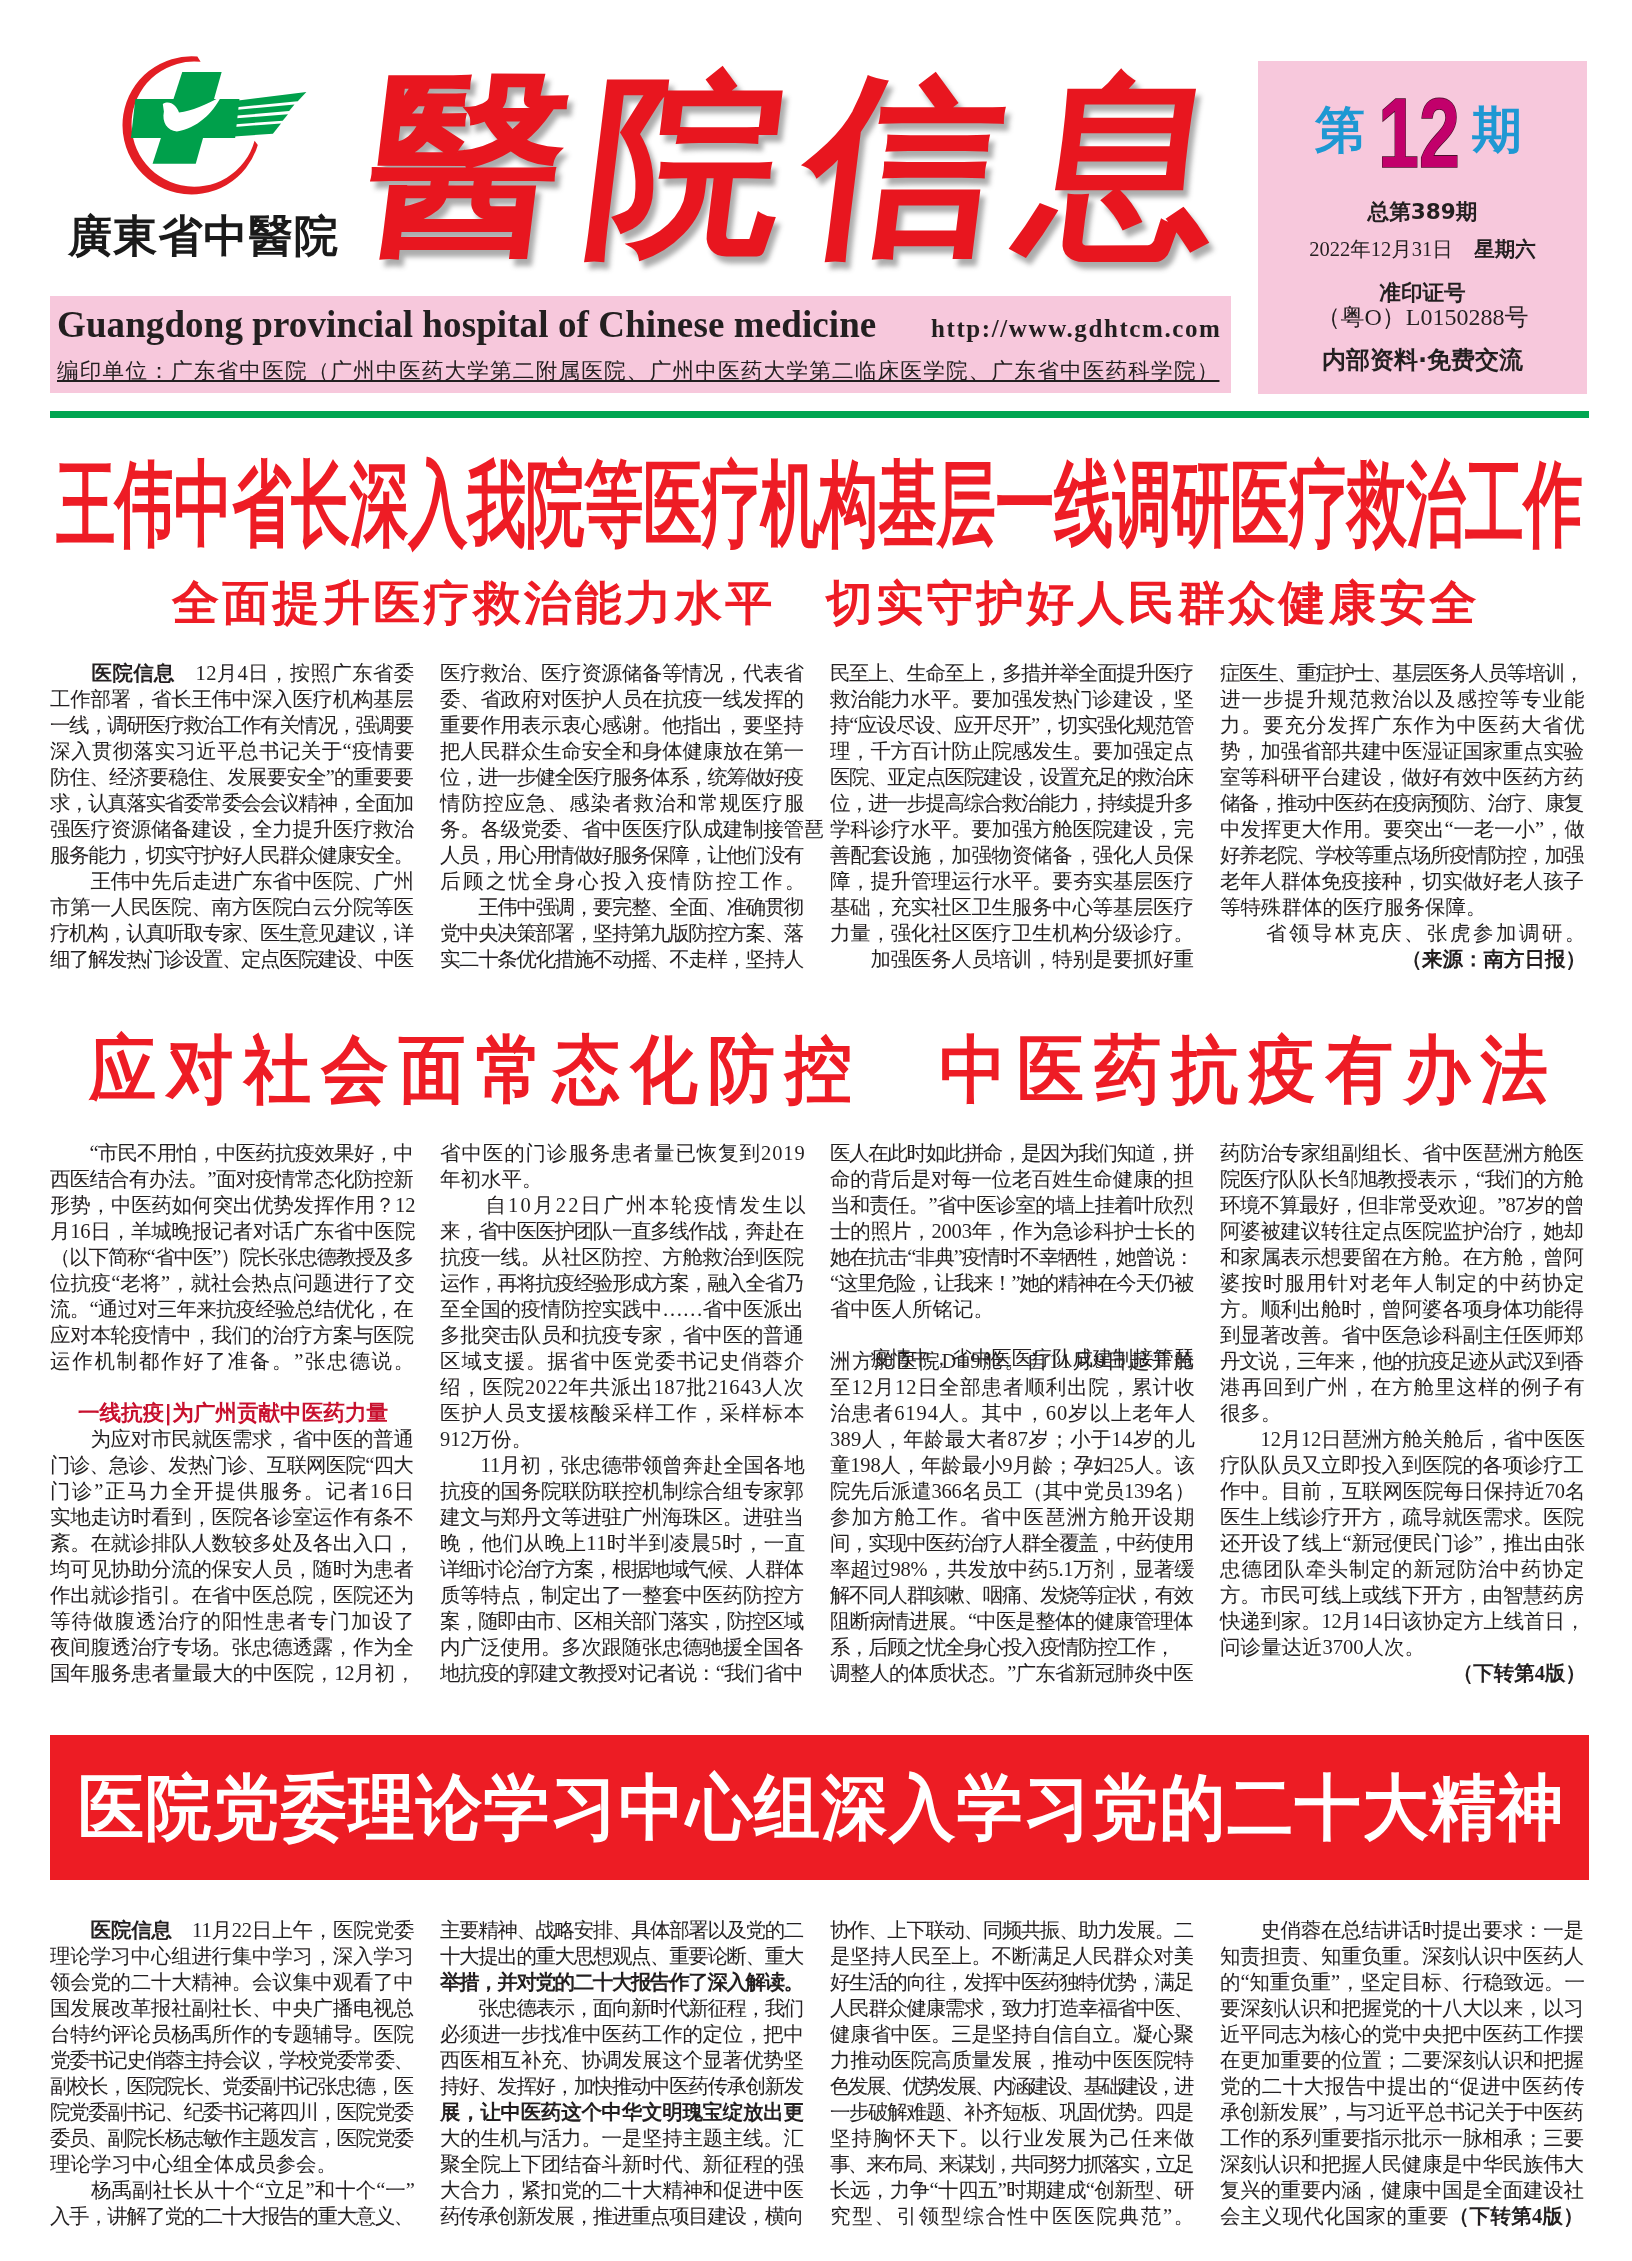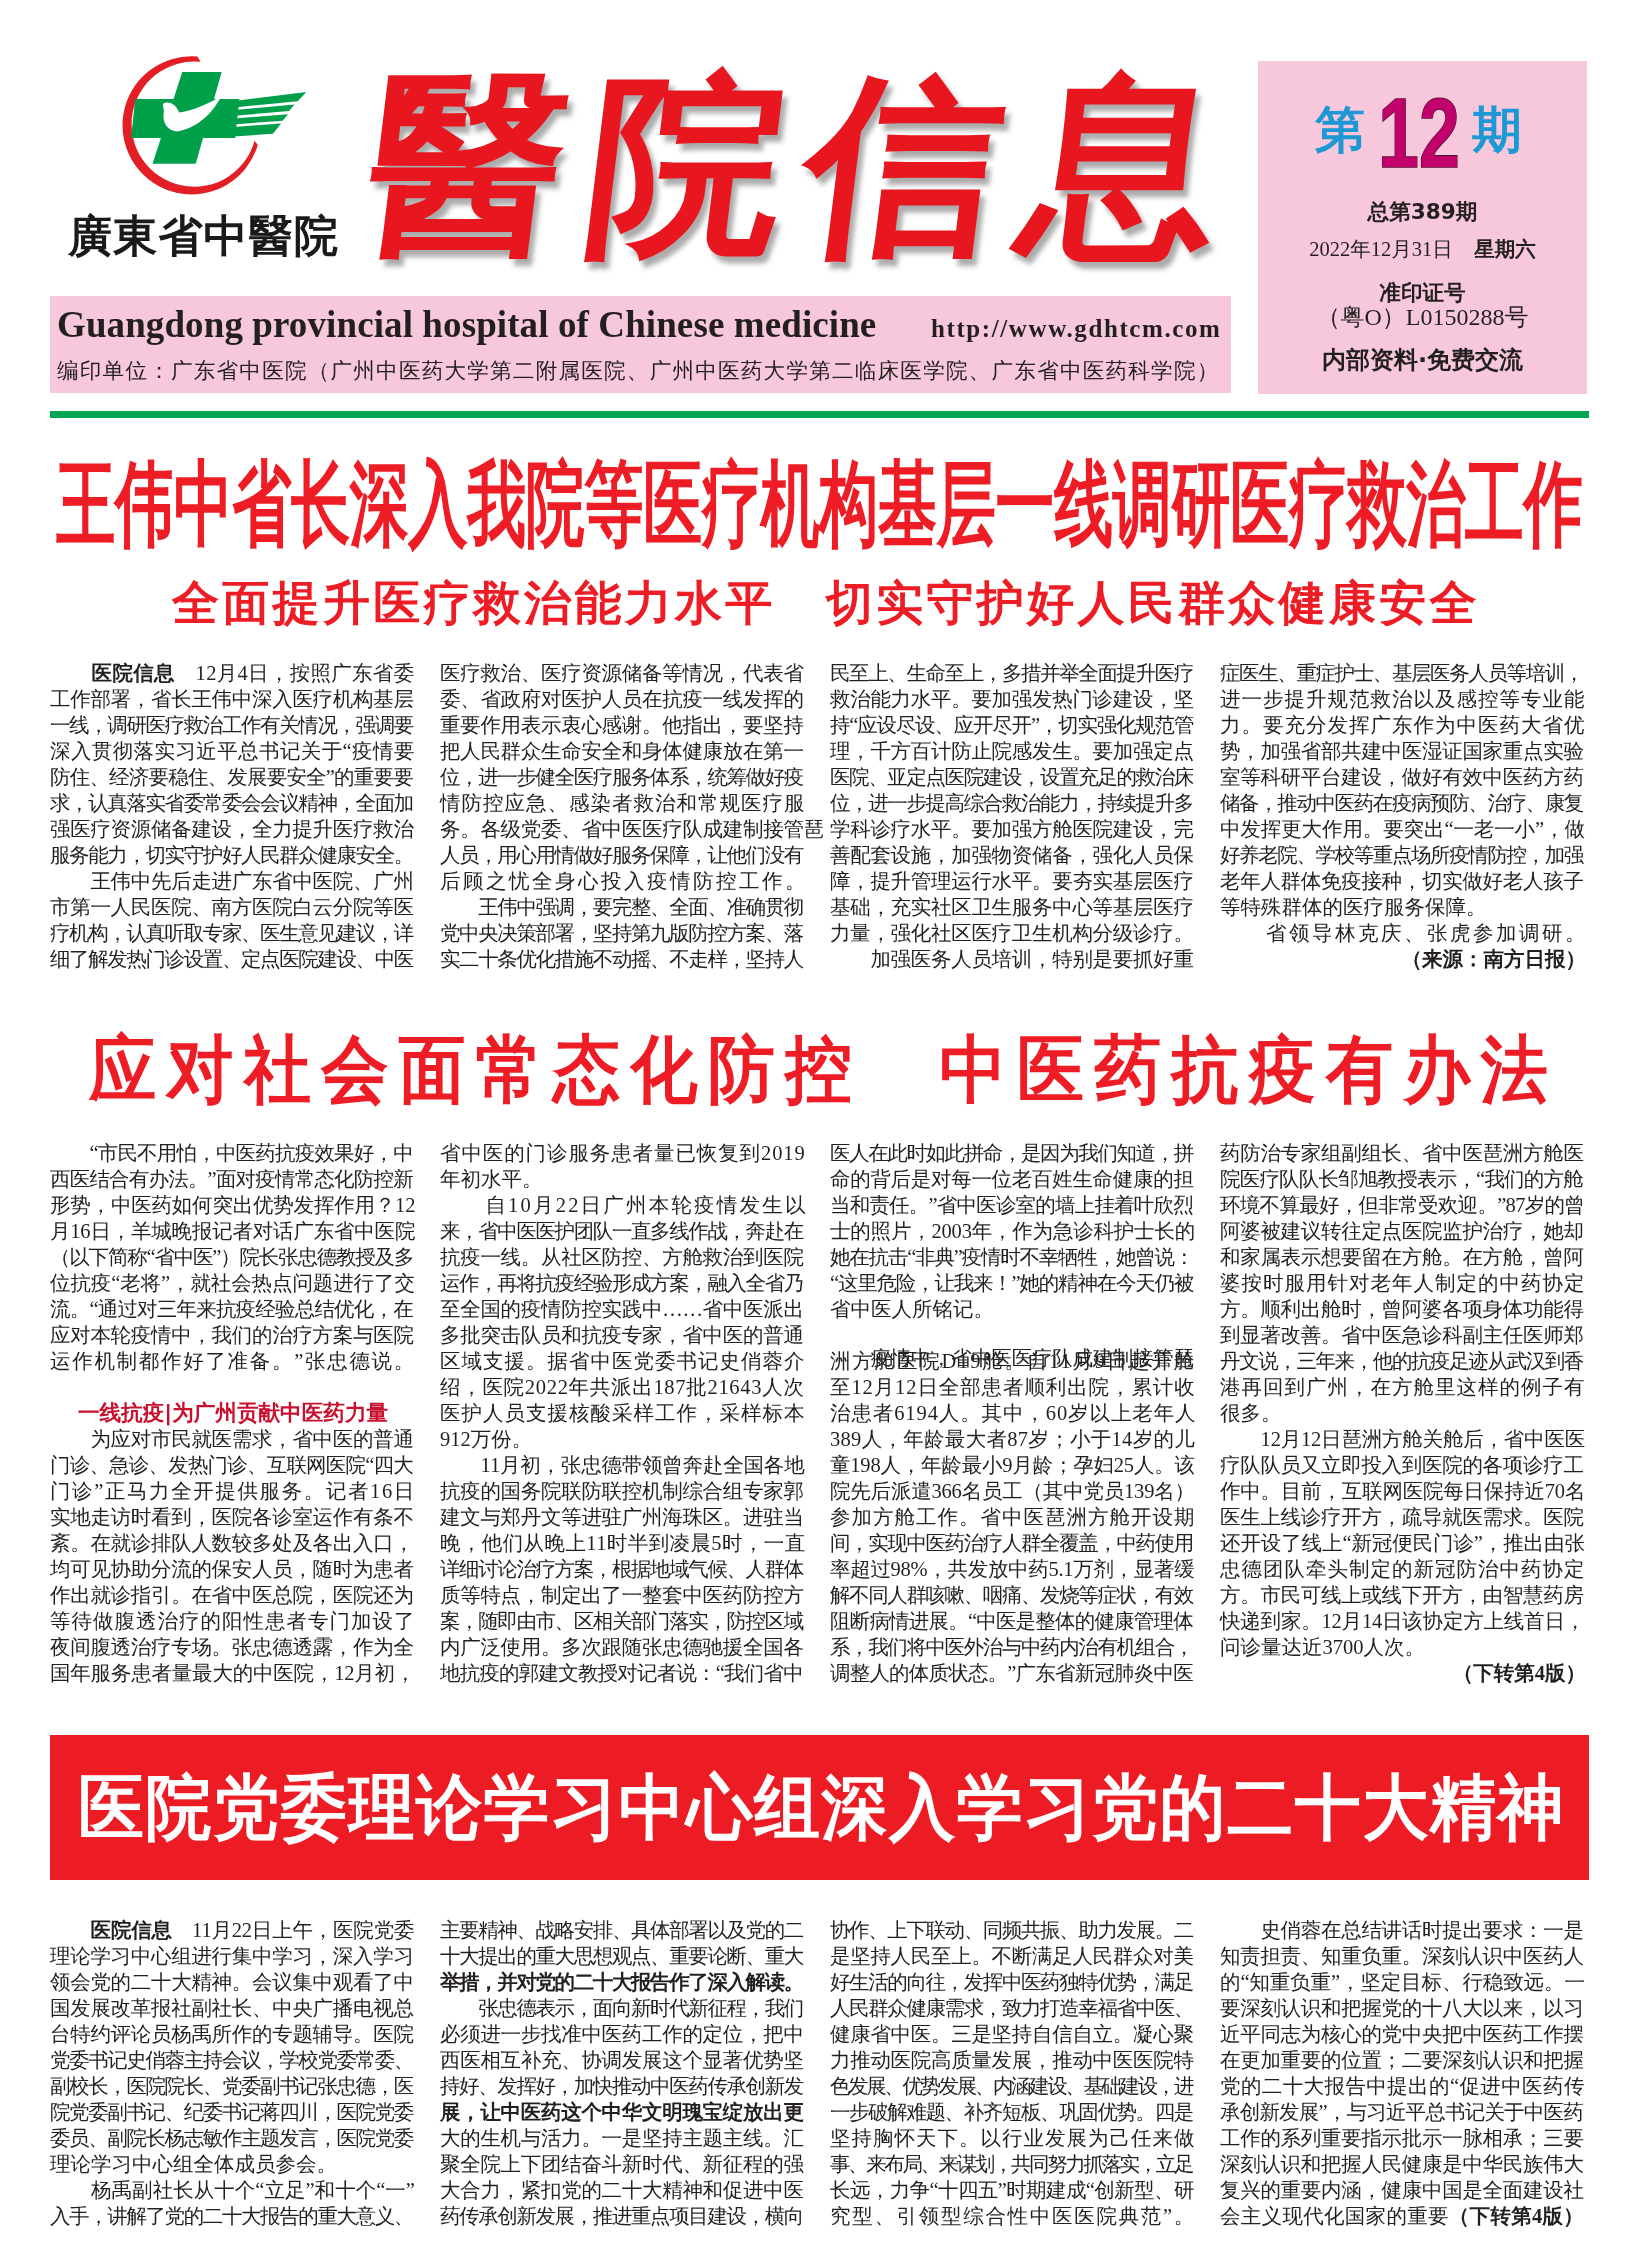--- a/index.html
+++ b/index.html
@@ -126,21 +126,21 @@
     </div>
 
     <div class="abs pink-band"></div>
     <div class="abs fit en-name">
       <span class="tx" style="letter-spacing: 0.1px; margin-right: -0.1px;">Guangdong provincial hospital of Chinese medicine</span>
     </div>
     <div class="abs fit website">
       <span class="tx" style="letter-spacing: 1.6px; margin-right: -1.6px;">http://www.gdhtcm.com</span>
     </div>
     <div class="abs fit publisher">
-      <span class="tx" style="letter-spacing: 1.2px; margin-right: -1.2px;">编印单位：广东省中医院（广州中医药大学第二附属医院、广州中医药大学第二临床医学院、广东省中医药科学院）</span>
+      <span class="tx" style="letter-spacing: 1.2px; margin-right: -1.2px; text-decoration: underline;">编印单位：广东省中医院（广州中医药大学第二附属医院、广州中医药大学第二临床医学院、广东省中医药科学院）</span>
     </div>
 
     <div class="abs issue-panel"></div>
     <span class="issue-ch" style="left:1315px">第</span>
     <span class="issue-num">12</span>
     <span class="issue-ch" style="left:1472px">期</span>
     <div class="panel-line pl-total">总第389期</div>
     <div class="panel-line pl-date">
       <span>2022年12月31日</span><span class="wk">星期六</span>
     </div>
@@ -282,21 +282,21 @@
           <div class="ln line"><span class="tx" style="letter-spacing: 0.9px; margin-right: -0.9px;">至12月12日全部患者顺利出院，累计收</span></div>
           <div class="ln line"><span class="tx" style="letter-spacing: 0.9px; margin-right: -0.9px;">治患者6194人。其中，60岁以上老年人</span></div>
           <div class="ln line"><span class="tx" style="letter-spacing: 0.3px; margin-right: -0.3px;">389人，年龄最大者87岁；小于14岁的儿</span></div>
           <div class="ln line"><span class="tx" style="letter-spacing: -0.2px; margin-right: 0.2px;">童198人，年龄最小9月龄；孕妇25人。该</span></div>
           <div class="ln line"><span class="tx" style="letter-spacing: -0.2px; margin-right: 0.2px;">院先后派遣366名员工（其中党员139名）</span></div>
           <div class="ln line"><span class="tx" style="letter-spacing: 1px; margin-right: -1px;">参加方舱工作。省中医琶洲方舱开设期</span></div>
           <div class="ln line"><span class="tx" style="letter-spacing: -1.4px; margin-right: 1.4px;">间，实现中医药治疗人群全覆盖，中药使用</span></div>
           <div class="ln line"><span class="tx" style="letter-spacing: -0.3px; margin-right: 4px;">率超过98%，共发放中药5.1万剂，显著缓</span></div>
           <div class="ln line"><span class="tx" style="letter-spacing: -1.4px; margin-right: 1.4px;">解不同人群咳嗽、咽痛、发烧等症状，有效</span></div>
           <div class="ln line"><span class="tx" style="letter-spacing: -0.8px; margin-right: 0.8px;">阻断病情进展。“中医是整体的健康管理体</span></div>
-          <div class="ln line"><span class="tx" style="letter-spacing: -1.4px; margin-right: 1.4px;">系，我们将中医外治与中药内治有机组合，</span></div>
+          <div class="ln line"><span class="tx" style="letter-spacing: -1.4px; margin-right: 1.4px;">系，后顾之忧全身心投入疫情防控工作，</span></div>
           <div class="ln line"><span class="tx" style="letter-spacing: -0.8px; margin-right: 0.8px;">调整人的体质状态。”广东省新冠肺炎中医</span></div>
         </div>
         <div class="col">
           <div class="ln line"><span class="tx" style="letter-spacing: -0.3px; margin-right: 0.3px;">药防治专家组副组长、省中医琶洲方舱医</span></div>
           <div class="ln line"><span class="tx" style="letter-spacing: -0.8px; margin-right: 0.8px;">院医疗队队长邹旭教授表示，“我们的方舱</span></div>
           <div class="ln line"><span class="tx" style="letter-spacing: -0.7px; margin-right: 0.7px;">环境不算最好，但非常受欢迎。”87岁的曾</span></div>
           <div class="ln line"><span class="tx" style="letter-spacing: -0.3px; margin-right: 0.3px;">阿婆被建议转往定点医院监护治疗，她却</span></div>
           <div class="ln line"><span class="tx" style="letter-spacing: -0.3px; margin-right: 0.3px;">和家属表示想要留在方舱。在方舱，曾阿</span></div>
           <div class="ln line"><span class="tx" style="letter-spacing: 1px; margin-right: -1px;">婆按时服用针对老年人制定的中药协定</span></div>
           <div class="ln line"><span class="tx" style="letter-spacing: -0.3px; margin-right: 0.3px;">方。顺利出舱时，曾阿婆各项身体功能得</span></div>

